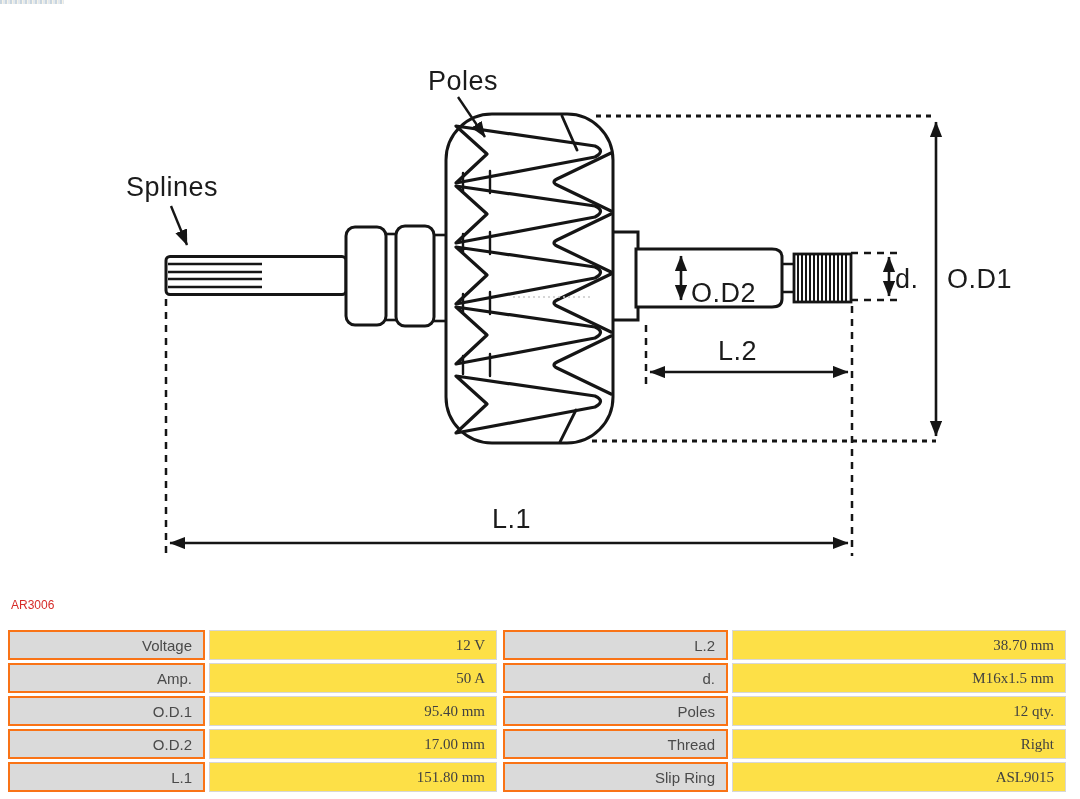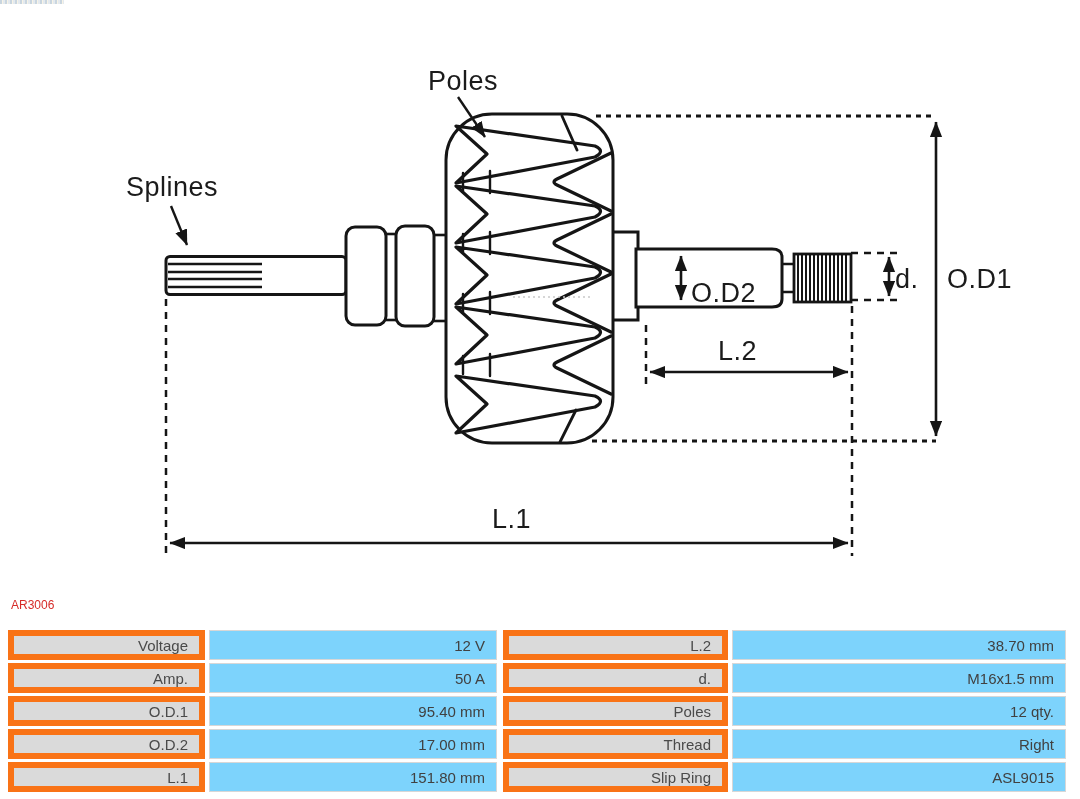--- a/index.html
+++ b/index.html
@@ -24,22 +24,22 @@
     display:grid;grid-template-columns:489px 563px;column-gap:6px;
   }
   .half{display:grid;grid-template-rows:repeat(5,30px);row-gap:3px;}
   .srow{display:grid;column-gap:4px;}
   .half.lhalf .srow{grid-template-columns:197px 1fr;}
   .half.rhalf .srow{grid-template-columns:225px 1fr;}
   .lcell,.vcell{
     box-sizing:border-box;display:flex;align-items:center;justify-content:flex-end;
     padding-right:11px;font-size:15px;
   }
-  .lcell{background:#dadada;border:6px solid #f97316;color:#4a4a4a;padding-left:12px;}
-  .vcell{background:#7dd3fc;border:1px solid #d7d7d7;color:#414141;}
+  .lcell{background:#dadada;border:2px solid #f97316;color:#4a4a4a;padding-left:12px;}
+  .vcell{background:#fde047;border:1px solid #d7d7d7;color:#414141;font-family:Liberation Serif, serif;}
 </style>
 </head>
 <body>
 
 <div class="stage">
 
   <div class="wm"></div>
 
   <svg class="diagram" width="1080" height="580" viewBox="0 0 1080 580" fill="none" stroke="#151515" stroke-width="3">
     <defs>

